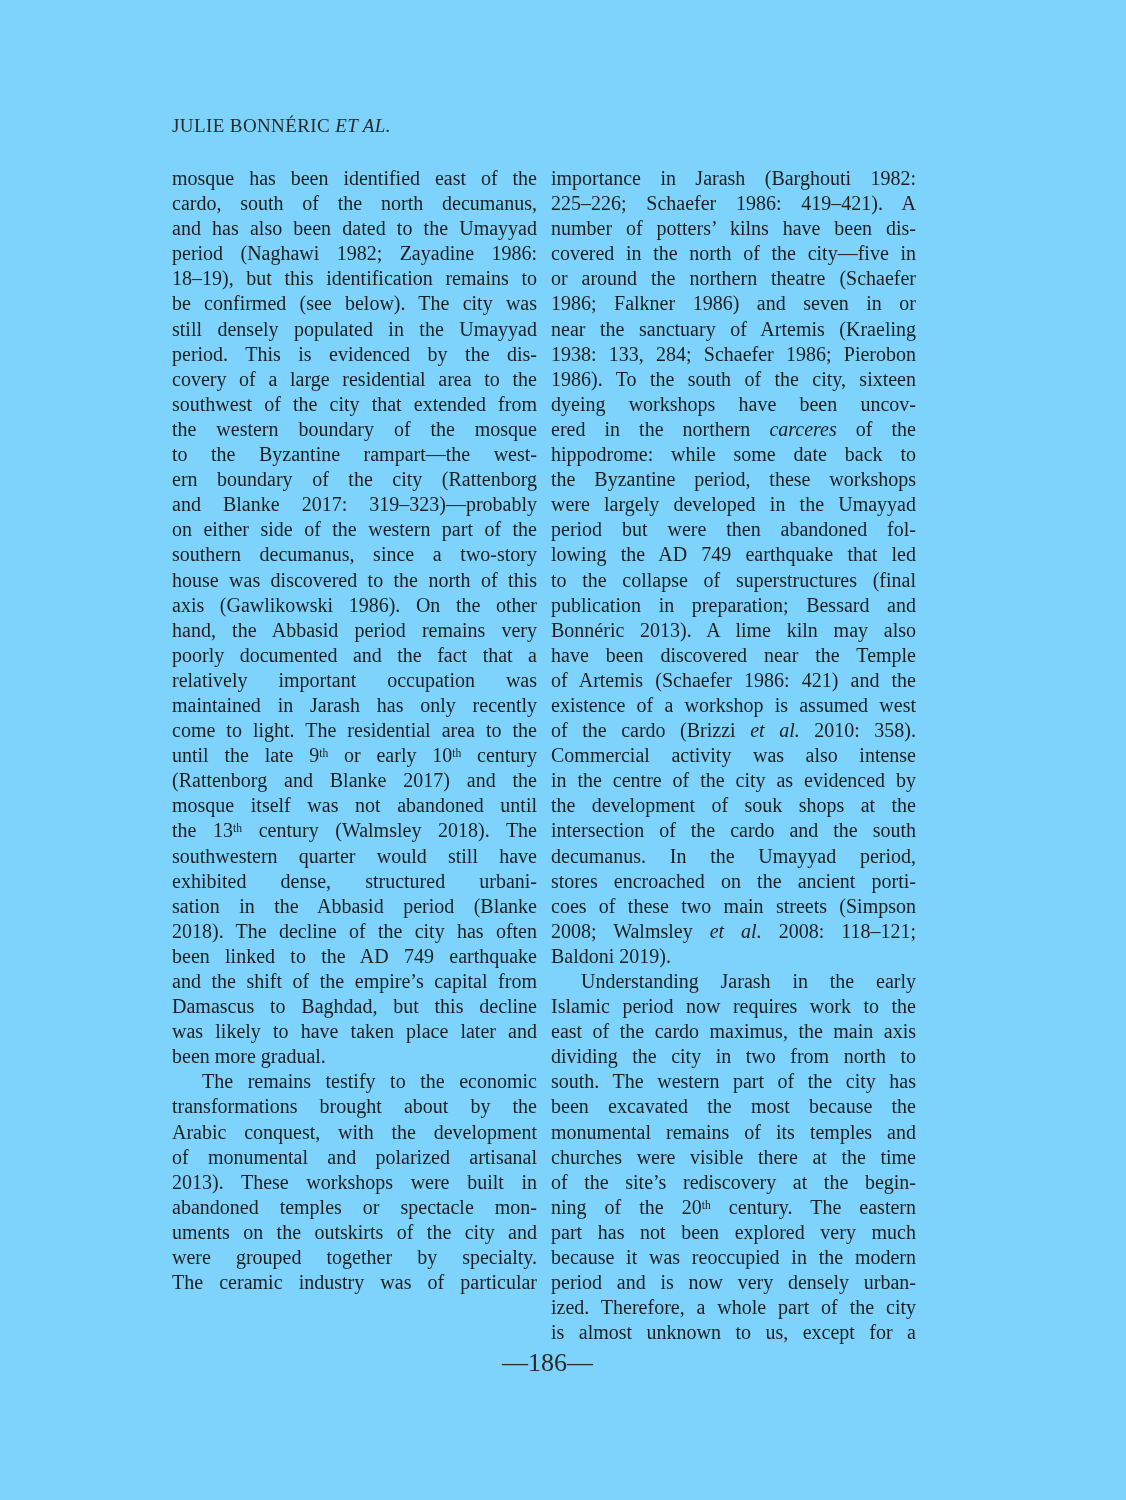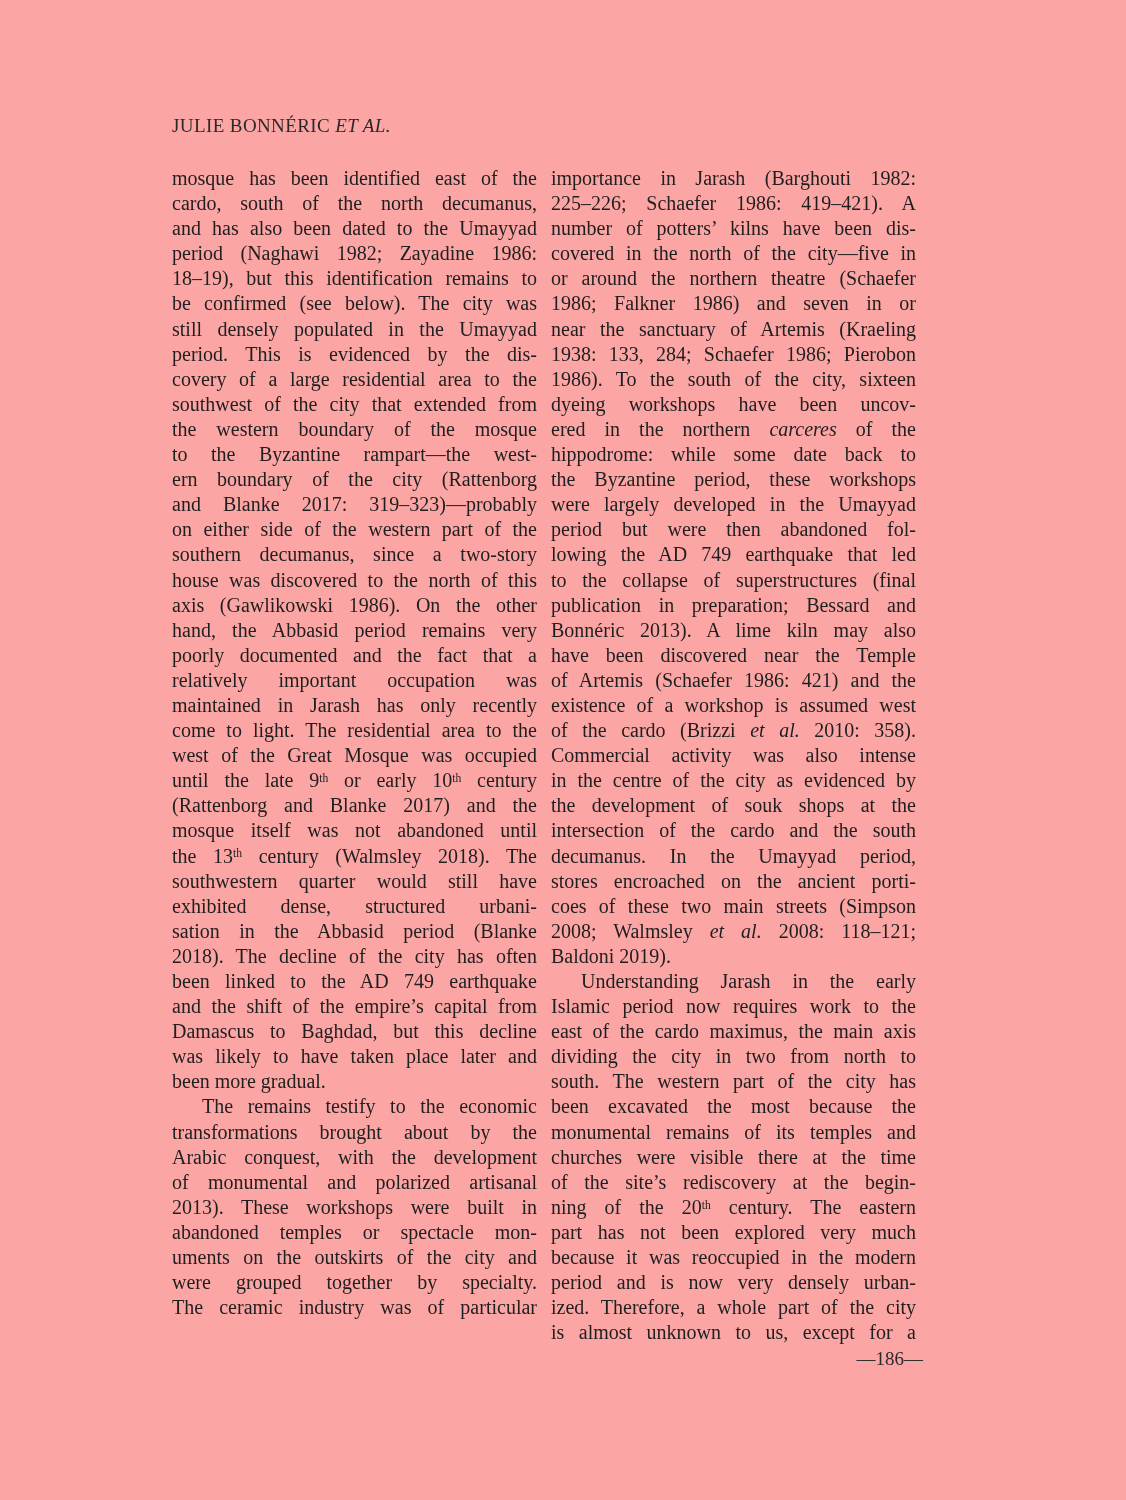--- a/index.html
+++ b/index.html
@@ -1,20 +1,20 @@
 <!DOCTYPE html>
 <html><head>
 <meta charset="utf-8">
 <style>
   html, body { margin: 0; padding: 0; background: #ffffff; }
   .page {
     position: relative;
     width: 1126px;
     height: 1500px;
-    background: #fca5a5;
+    background: #7dd3fc;
     font-family: "Liberation Serif", serif;
     color: #1f1f1f;
     overflow: hidden;
   }
   .running-header {
     position: absolute;
     left: 172px;
     top: 115px;
     font-size: 19px;
     letter-spacing: 0.4px;
@@ -48,22 +48,22 @@
     vertical-align: baseline;
     position: relative;
     top: -0.45em;
     margin-top: 11px;
   }
   .folio {
     position: absolute;
     left: 172px;
     top: 1348px;
     width: 751px;
-    text-align: right;
-    font-size: 19px;
+    text-align: center;
+    font-size: 26px;
     color: #2a2a2a;
   }
 </style>
 </head>
 <body>
 
 <div class="page">
   <div class="running-header">
     <span>JULIE BONNÉRIC </span><span class="it">ET AL.</span>
   </div>
@@ -86,21 +86,20 @@
         <div class="line">and Blanke 2017: 319–323)—probably</div>
         <div class="line">on either side of the western part of the</div>
         <div class="line">southern decumanus, since a two-story</div>
         <div class="line">house was discovered to the north of this</div>
         <div class="line">axis (Gawlikowski 1986). On the other</div>
         <div class="line">hand, the Abbasid period remains very</div>
         <div class="line">poorly documented and the fact that a</div>
         <div class="line">relatively important occupation was</div>
         <div class="line">maintained in Jarash has only recently</div>
         <div class="line">come to light. The residential area to the</div>
-        <div class="line">west of the Great Mosque was occupied</div>
         <div class="line">until the late 9<sup>th</sup> or early 10<sup>th</sup> century</div>
         <div class="line">(Rattenborg and Blanke 2017) and the</div>
         <div class="line">mosque itself was not abandoned until</div>
         <div class="line">the 13<sup>th</sup> century (Walmsley 2018). The</div>
         <div class="line">southwestern quarter would still have</div>
         <div class="line">exhibited dense, structured urbani-</div>
         <div class="line">sation in the Abbasid period (Blanke</div>
         <div class="line">2018). The decline of the city has often</div>
         <div class="line">been linked to the AD 749 earthquake</div>
         <div class="line">and the shift of the empire’s capital from</div>

